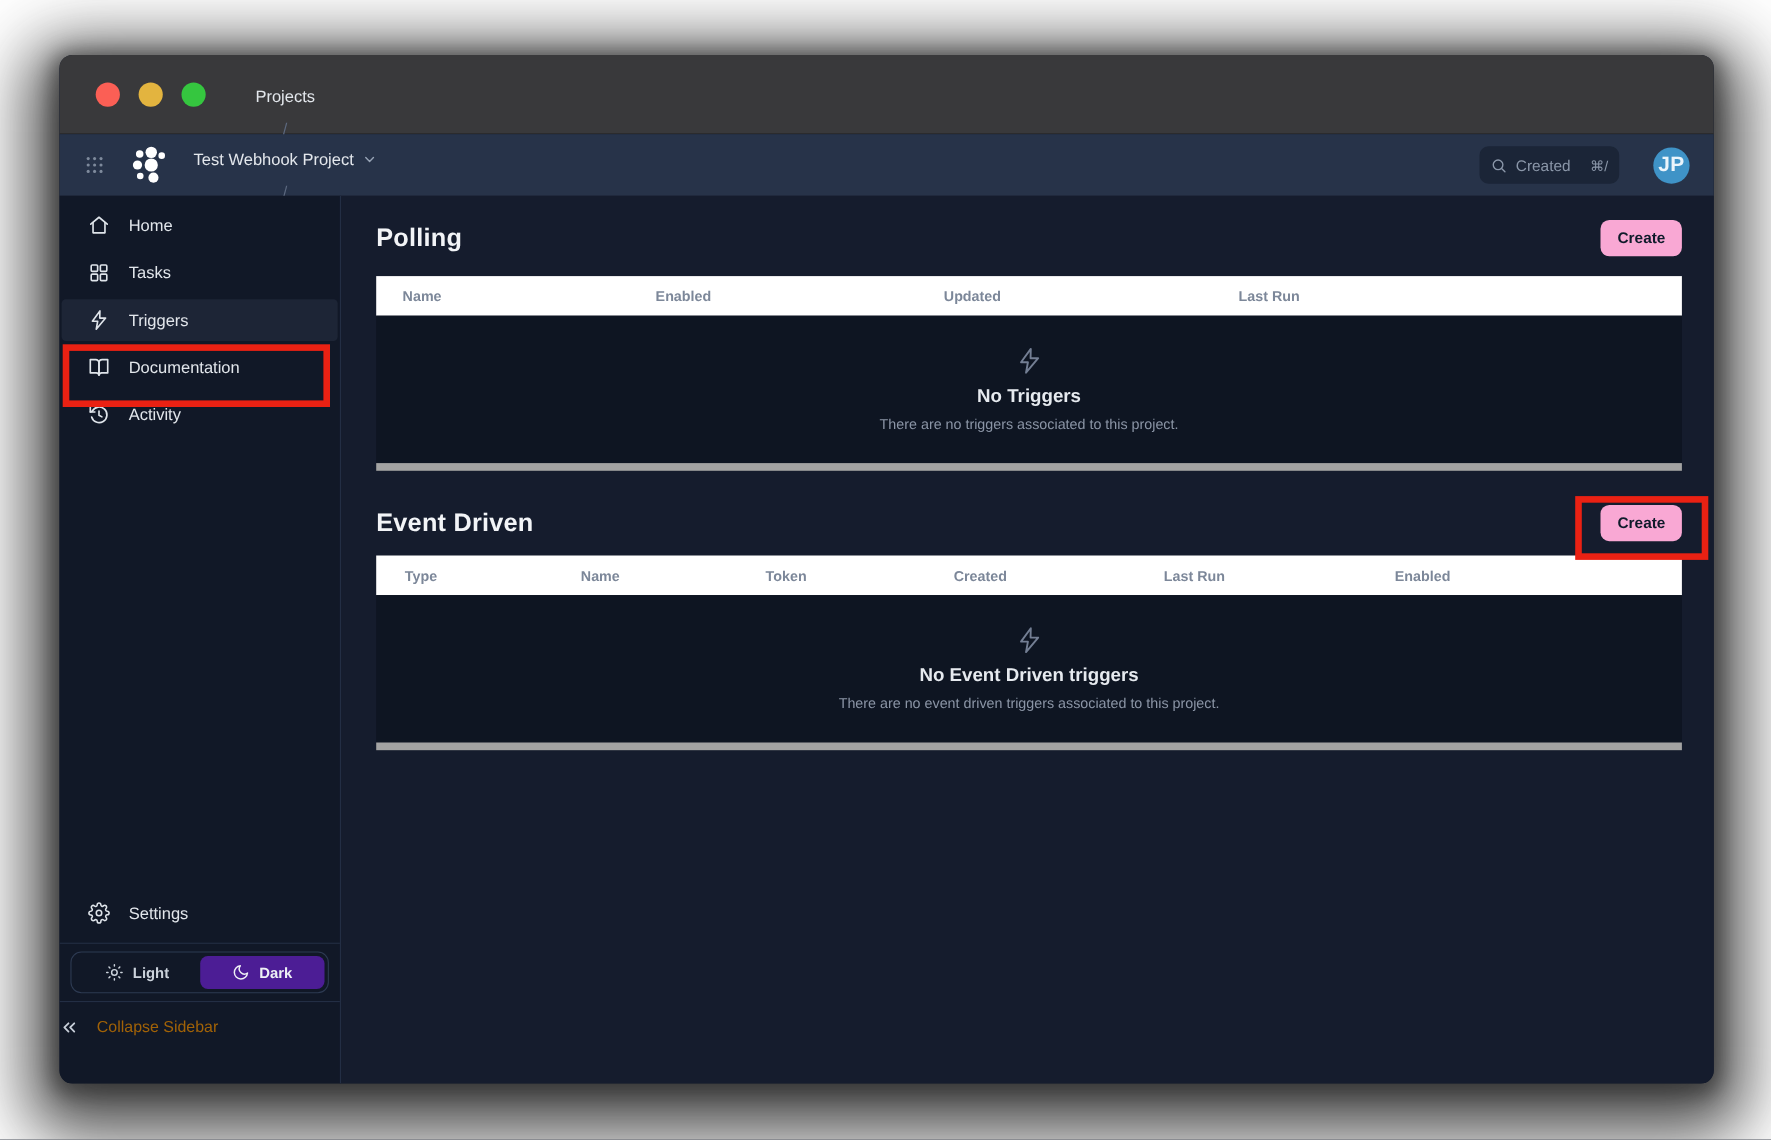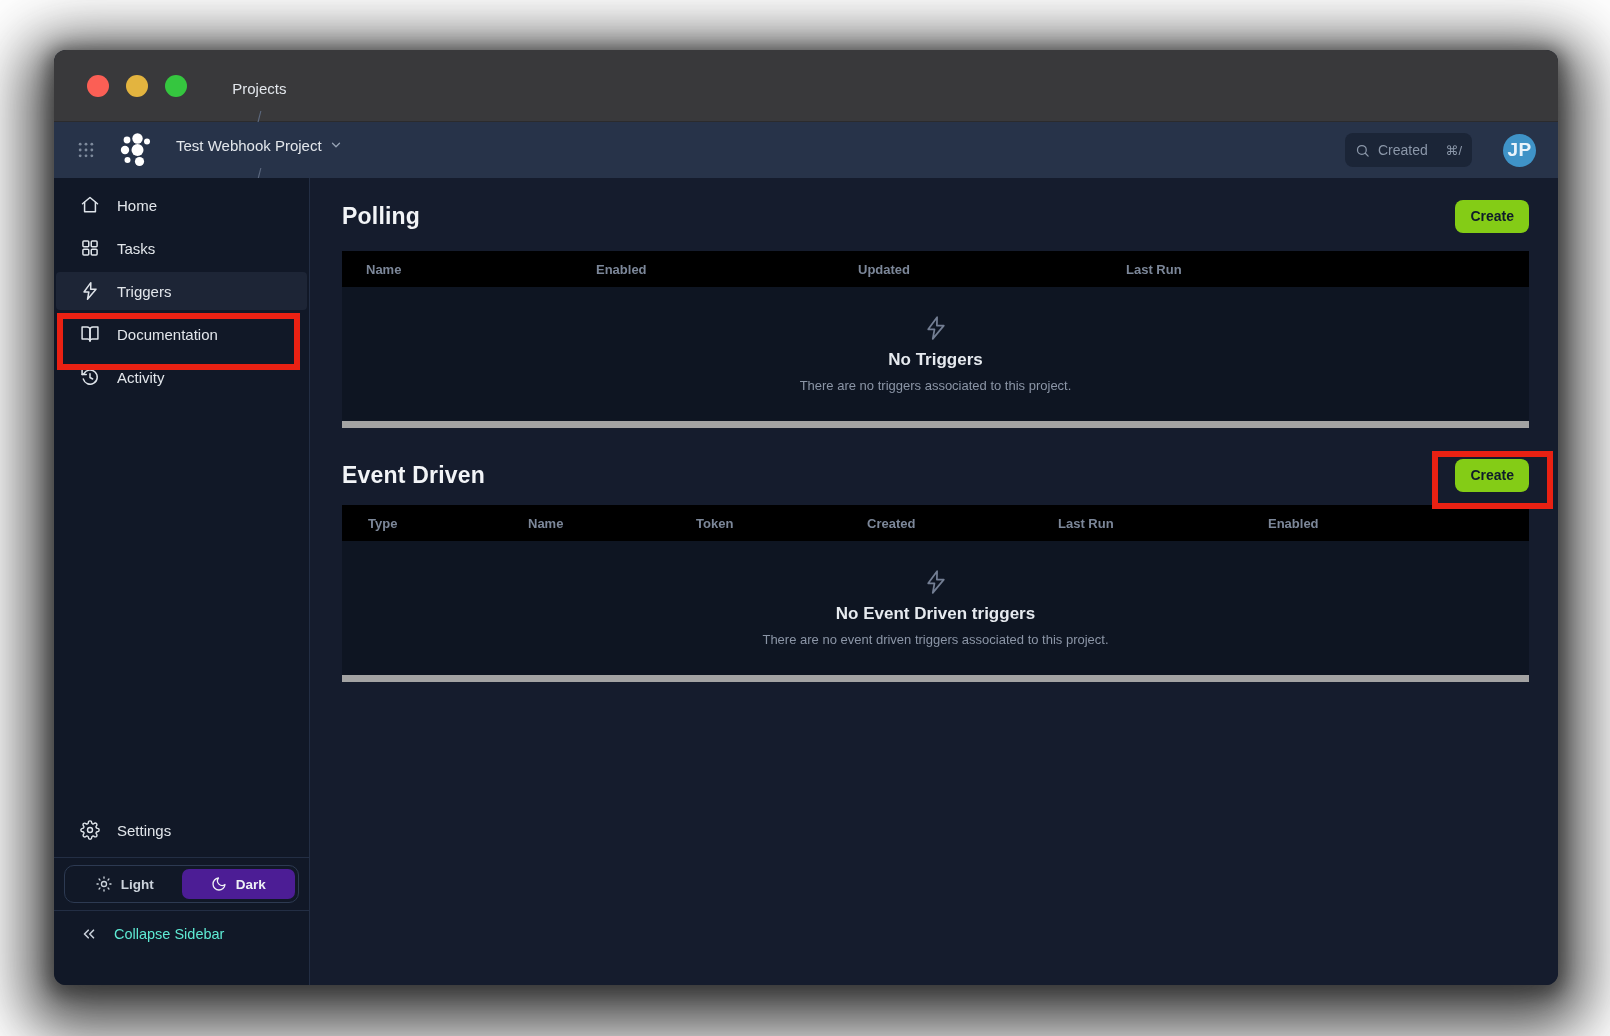--- a/index.html
+++ b/index.html
@@ -86,37 +86,37 @@
     display:flex; border:1px solid #2d3a52; border-radius:10px; padding:3px; height:38px;
   }
   .seg {
     flex:1; display:flex; align-items:center; justify-content:center; gap:9px;
     font-size:13.5px; font-weight:600; border-radius:7px; cursor:pointer;
   }
   .seg.light { color:#ccd3dc; }
   .seg.dark  { background:#4c1d95; color:#eef1f5;text-align:center; }
   .seg .ic { display:flex; }
   .collapse-row {
-    height:46px; display:flex; align-items:center; gap:16px; padding-left:26px;
-    color:#5eead4; font-size:14.5px; font-weight:500; cursor:pointer;
+    height:46px; display:flex; align-items:center; gap:16px; 
+    color:#a16207; font-size:14.5px; font-weight:500; cursor:pointer;
   }
   .collapse-row .ic { display:flex; color:#c7ced8; }
 
   
   .main { flex:1; background:#151c2d; padding:0 29px 0 32px; position:relative; min-width:0; }
   .section-head { display:flex; align-items:center; }
   .section-head.first { margin-top:20px; height:36px; }
   .section-head.second { margin-top:25px; height:44px; }
   .section-title { color:#f2f4f7; font-size:23px; font-weight:700; letter-spacing:.2px; }
   .create-btn {
     margin-left:auto; height:33px; padding:0 15px; border:none; border-radius:8px;
-    background:#84cc16; color:#0f1b2b; font-family:inherit;
+    background:#f9a8d4; color:#0f1b2b; font-family:inherit;
     font-size:14px; font-weight:700; cursor:pointer;
   }
-  .table-header { height:36px; display:grid; align-items:center; background:#000000; }
+  .table-header { height:36px; display:grid; align-items:center; background:#ffffff; }
   .table-header.polling { margin-top:17px; grid-template-columns:230px 262px 268px 1fr; padding-left:24px; }
   .table-header.event   { margin-top:8px;  grid-template-columns:160px 168px 171px 191px 210px 1fr; padding-left:26px; }
   .th { color:#7c8799; font-size:13px; font-weight:600; }
   .table-body {
     height:141px; background:#0e1522; border-bottom:7px solid #a3a3a3;
     display:flex; flex-direction:column; align-items:center; justify-content:center;
   }
   .empty-icon { color:#737e93; display:flex; margin-bottom:9px; }
   .empty-title { color:#e6eaef; font-size:17px; font-weight:700; margin-bottom:8px; }
   .empty-sub { color:#8b95a6; font-size:13px; }

